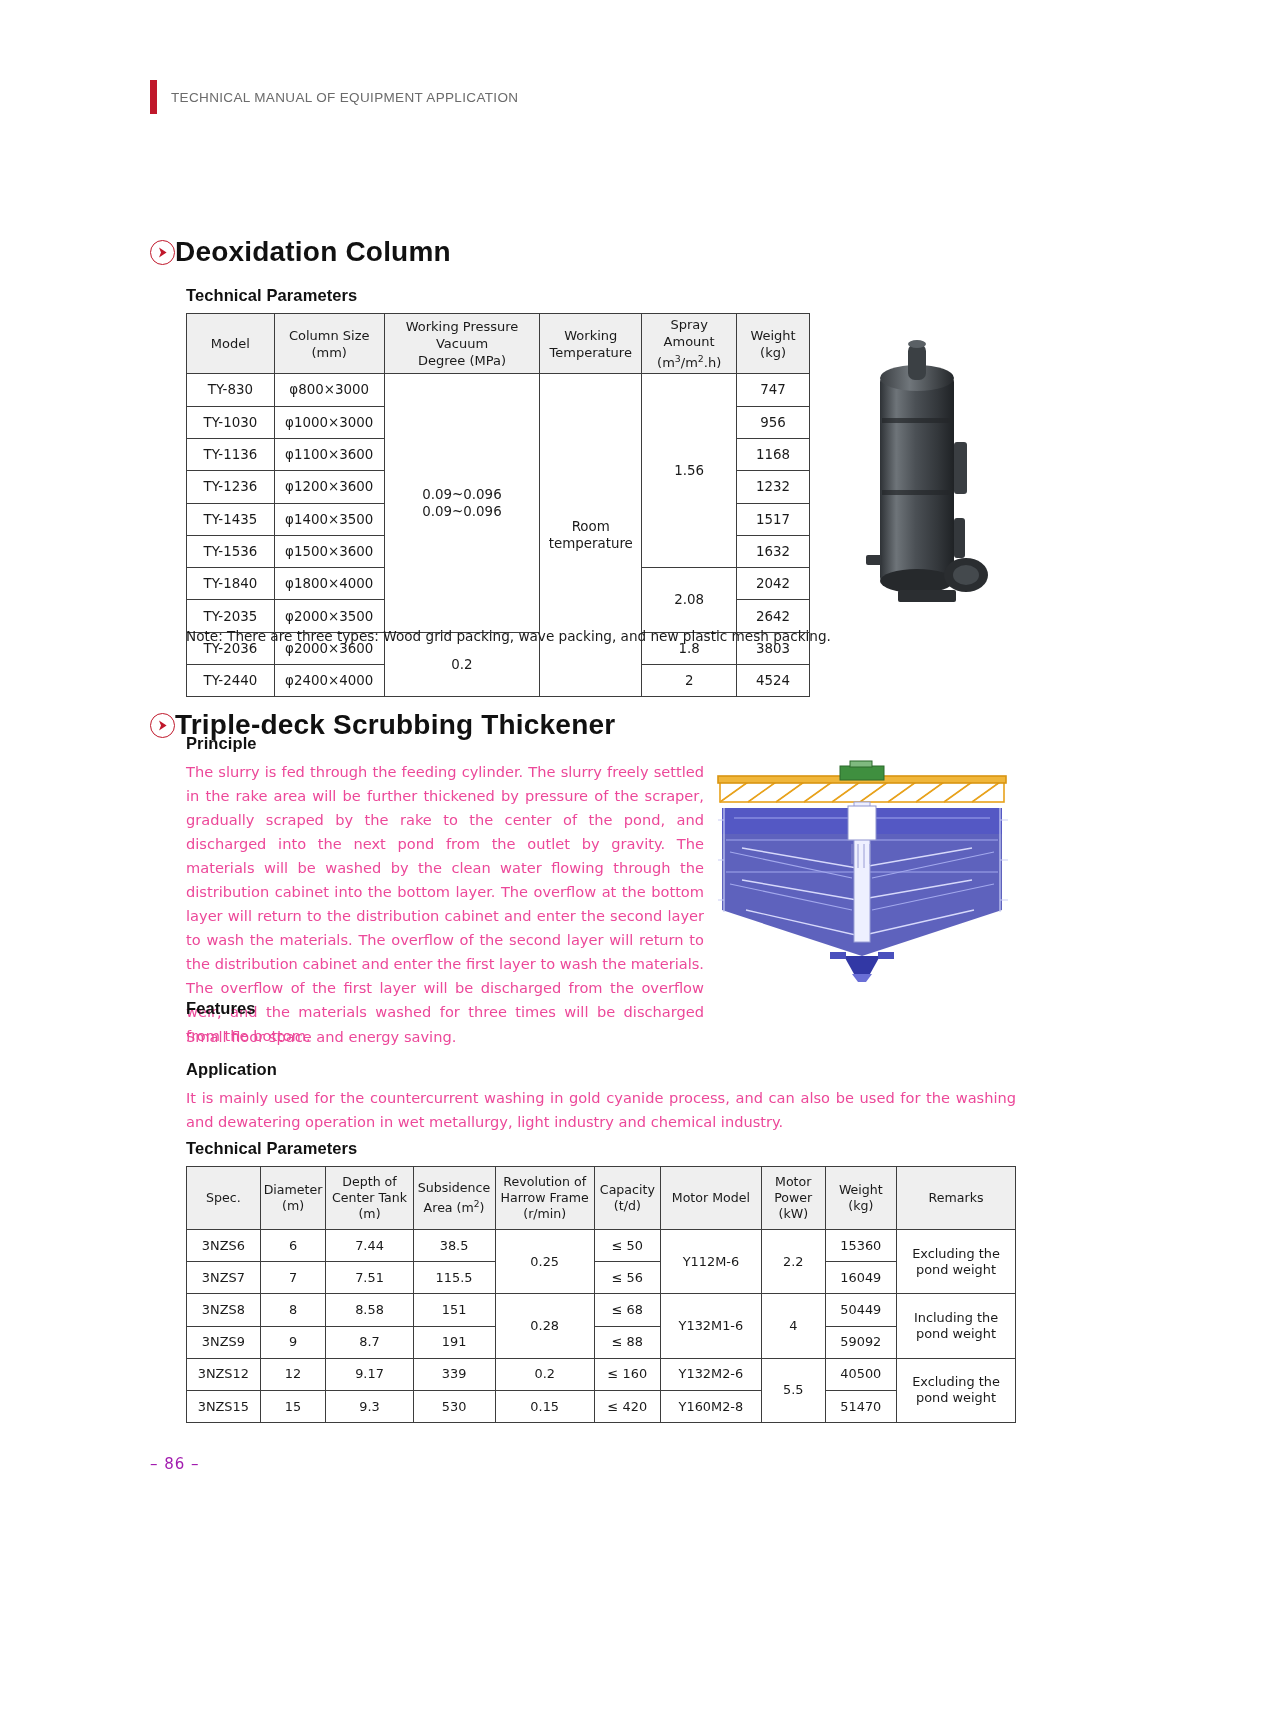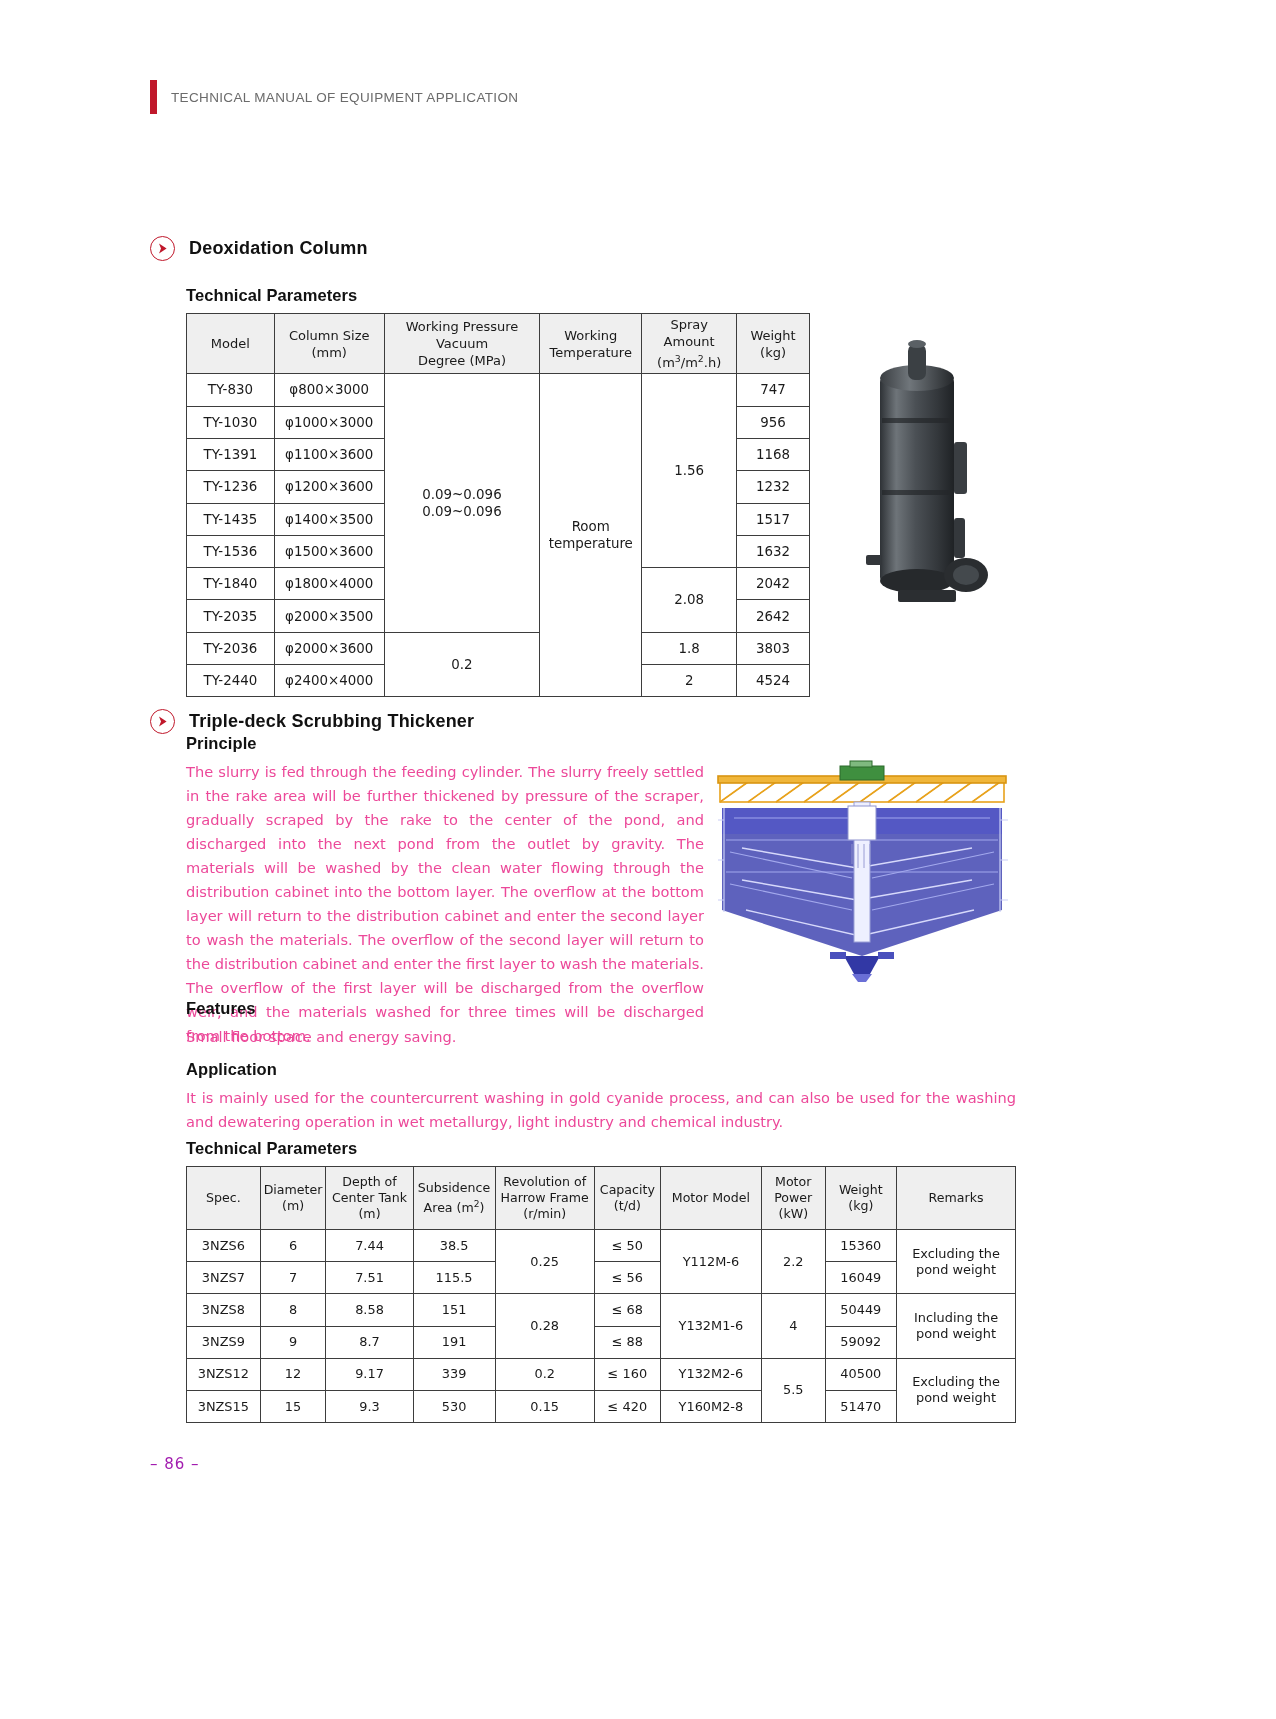--- a/index.html
+++ b/index.html
@@ -19,21 +19,21 @@
   }
 
   
   .sec-head{position:absolute;display:flex;align-items:center;}
   .sec-head .bullet{
     width:23px;height:23px;border:1.6px solid #c0182b;border-radius:50%;
     display:flex;align-items:center;justify-content:center;flex:none;
   }
   .sec-head .bullet svg{display:block;}
   .sec-head .title{
-    margin-left:14px;font-size:18px;font-weight:bold;color:#111;letter-spacing:.2px;
+    font-size:28px;font-weight:bold;color:#111;letter-spacing:.2px;
     white-space:nowrap;
   }
 
   .sub-head{
     position:absolute;font-size:16.5px;font-weight:bold;color:#111;letter-spacing:.1px;
     white-space:nowrap;
   }
 
   .body-txt{
     position:absolute;font-size:14.6px;line-height:24px;color:#ec4899;
@@ -142,21 +142,21 @@
         </td>
         <td rowspan="6">1.56</td>
         <td>747</td>
       </tr>
       <tr>
         <td>TY-1030</td>
         <td>φ1000×3000</td>
         <td>956</td>
       </tr>
       <tr>
-        <td>TY-1391</td>
+        <td>TY-1136</td>
         <td>φ1100×3600</td>
         <td>1168</td>
       </tr>
       <tr>
         <td>TY-1236</td>
         <td>φ1200×3600</td>
         <td>1232</td>
       </tr>
       <tr>
         <td>TY-1435</td>
@@ -188,20 +188,21 @@
       </tr>
       <tr>
         <td>TY-2440</td>
         <td>φ2400×4000</td>
         <td>2</td>
         <td>4524</td>
       </tr>
     </tbody>
   </table>
 
+  <div class="note-txt" style="left:186px;top:628px;">Note: There are three types: Wood grid packing, wave packing, and new plastic mesh packing.</div>
 
   <div class="img-box" id="img-column">
     <svg width="190" height="300" viewBox="0 0 190 300">
       <defs>
         <linearGradient id="shell" x1="0" y1="0" x2="1" y2="0">
           <stop offset="0%" stop-color="#2e3236"></stop>
           <stop offset="22%" stop-color="#6e7479"></stop>
           <stop offset="48%" stop-color="#4b5055"></stop>
           <stop offset="78%" stop-color="#33373b"></stop>
           <stop offset="100%" stop-color="#1f2225"></stop>

